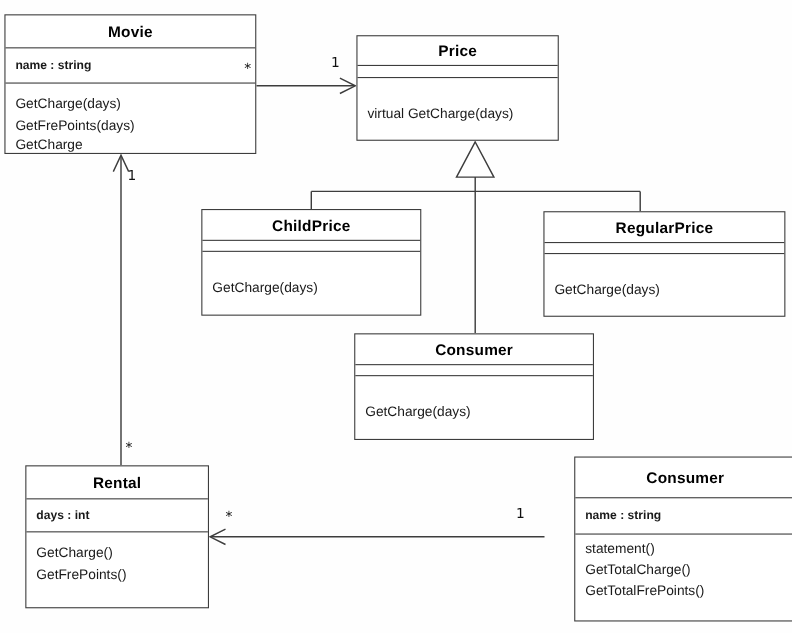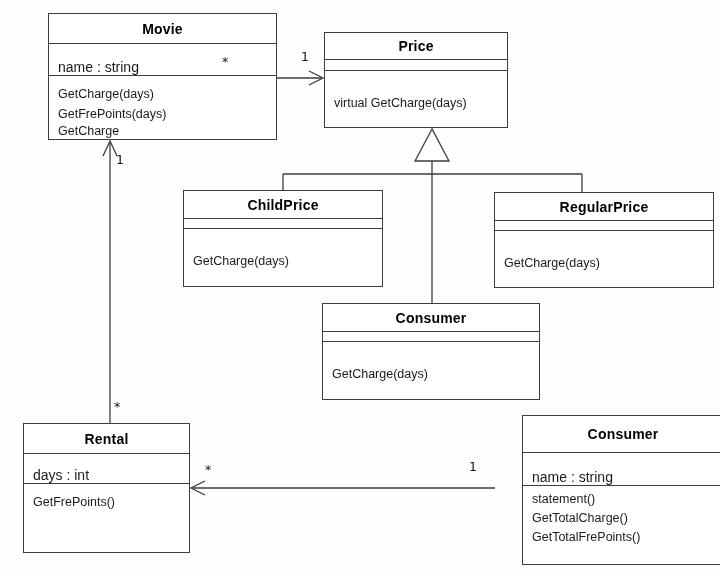--- a/index.html
+++ b/index.html
@@ -16,22 +16,22 @@
     display:flex; flex-direction:column;
   }
   .uml-title {
     font-weight:bold; font-size:14px; color:#000;
     display:flex; align-items:center; justify-content:center;
     border-bottom:1.6px solid #3d3d3d;
     letter-spacing:.2px;
   }
   .uml-attrs {
     border-bottom:1.6px solid #3d3d3d;
-    font-size:14px; padding:0 9px;
-    display:flex; flex-direction:column; justify-content:flex-end;
+    font-size:11px; padding:0 9px;
+    display:flex; flex-direction:column; justify-content:center;font-weight:bold;
   }
   .uml-methods { flex:1; font-size:12.5px; padding:8px 9px 0 9px; }
   .uml-methods .m { line-height:20px; white-space:nowrap; }
   .uml-methods.mid { padding-top:22px; }
   .uml-methods.tight .m { line-height:19px; }
   .uml-methods .m.snug { line-height:14px; }
 
   .mult {
     position:absolute; font-size:12.5px; color:#101010;
     font-family:"DejaVu Sans", sans-serif;
@@ -64,21 +64,21 @@
       <g>
         <polygon points="432,129 415,161 449,161" fill="#ffffff"></polygon>
         <line x1="432" y1="161" x2="432" y2="303"></line>
         <line x1="283" y1="174" x2="582" y2="174"></line>
         <line x1="283" y1="174" x2="283" y2="190"></line>
         <line x1="582" y1="174" x2="582" y2="192"></line>
       </g>
     </g>
   </svg>
 
-  <div class="uml-class" style="left:4px; top:13px; width:229px; height:127px;margin-left:44px;">
+  <div class="uml-class" style="left:4px; top:13px; width:229px; height:127px;">
     <div class="uml-title" style="height:30px">Movie</div>
     <div class="uml-attrs" style="height:32px">
       <div class="m">name : string</div>
     </div>
     <div class="uml-methods">
       <div class="m">GetCharge(days)</div>
       <div class="m">GetFrePoints(days)</div>
       <div class="m snug">GetCharge</div>
     </div>
   </div>
@@ -114,20 +114,21 @@
       <div class="m">GetCharge(days)</div>
     </div>
   </div>
 
   <div class="uml-class" style="left:23px; top:423px; width:167px; height:130px;">
     <div class="uml-title" style="height:30px">Rental</div>
     <div class="uml-attrs" style="height:30px">
       <div class="m">days : int</div>
     </div>
     <div class="uml-methods">
+      <div class="m">GetCharge()</div>
       <div class="m">GetFrePoints()</div>
     </div>
   </div>
 
   <div class="uml-class" style="left:495px; top:415px; width:202px; height:150px;margin-left:27px;">
     <div class="uml-title" style="height:37px">Consumer</div>
     <div class="uml-attrs" style="height:33px">
       <div class="m">name : string</div>
     </div>
     <div class="uml-methods tight" style="padding-top:4px">

